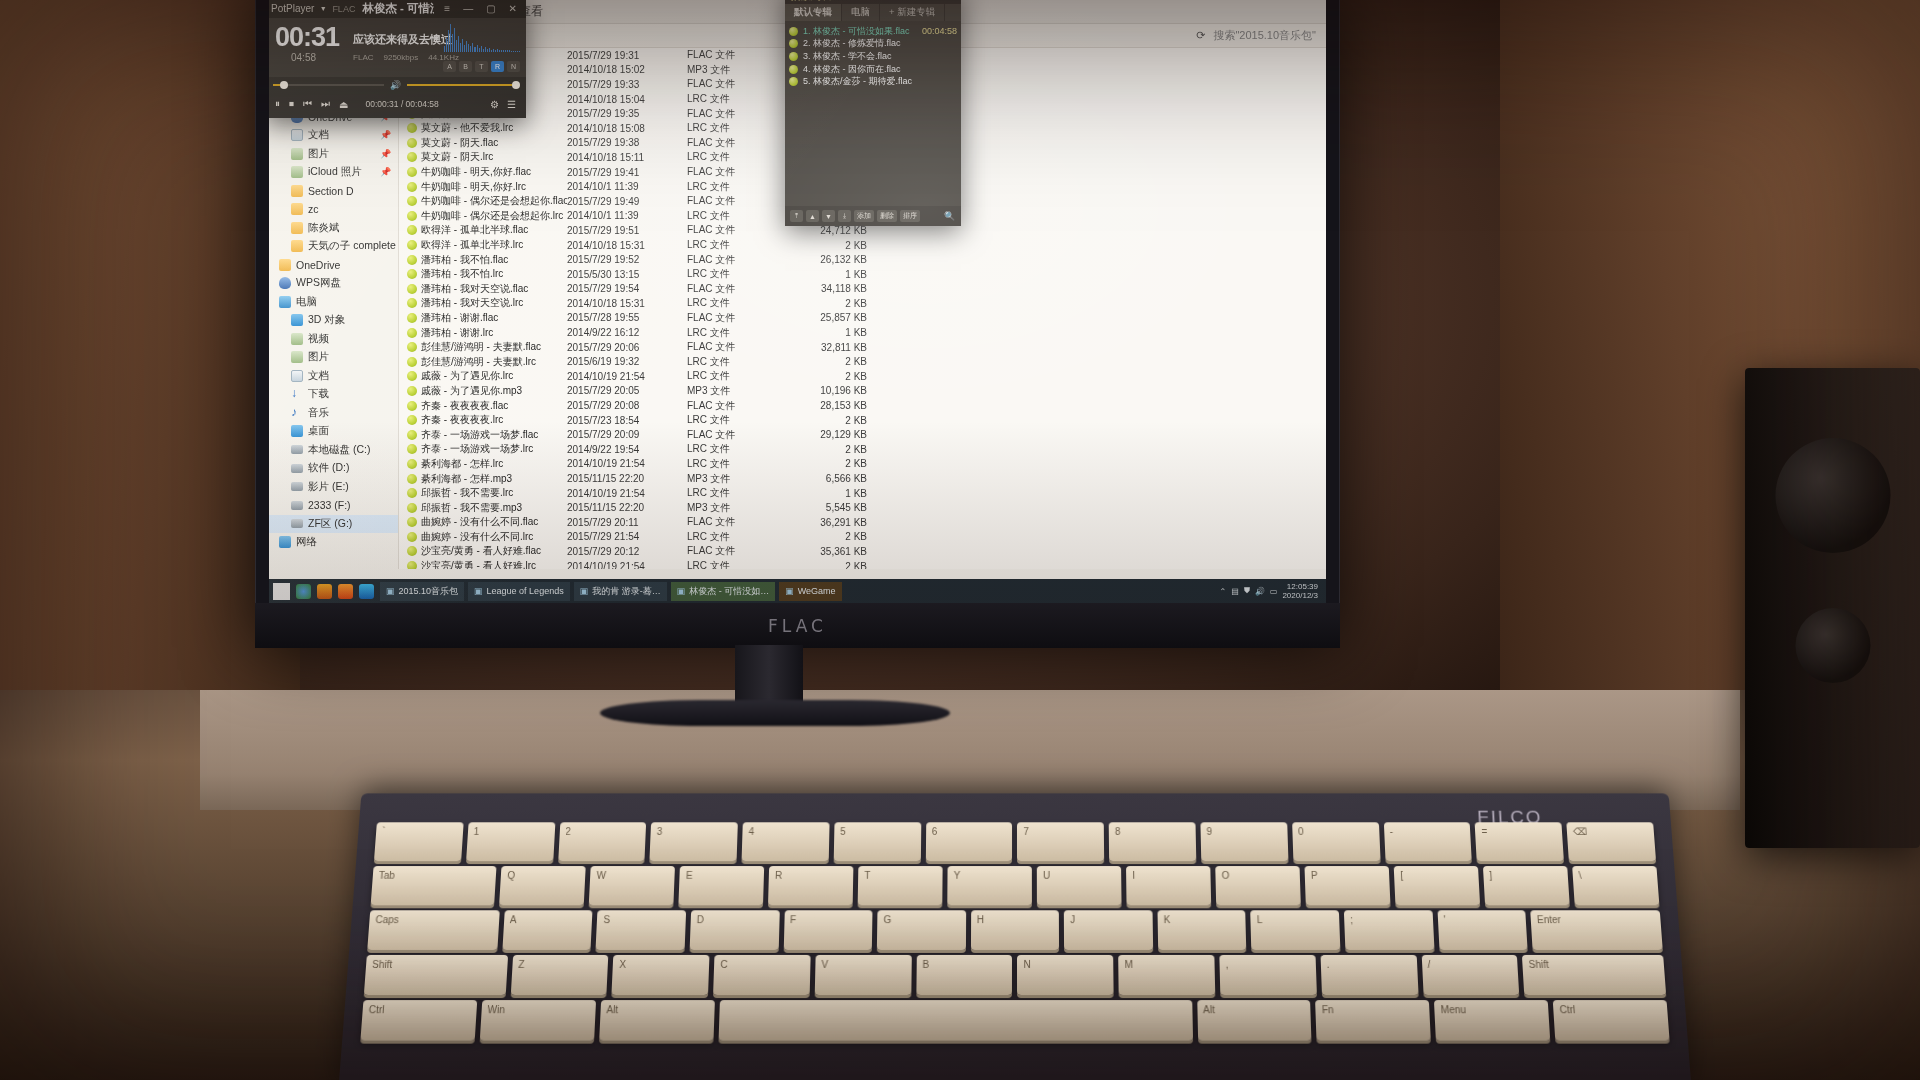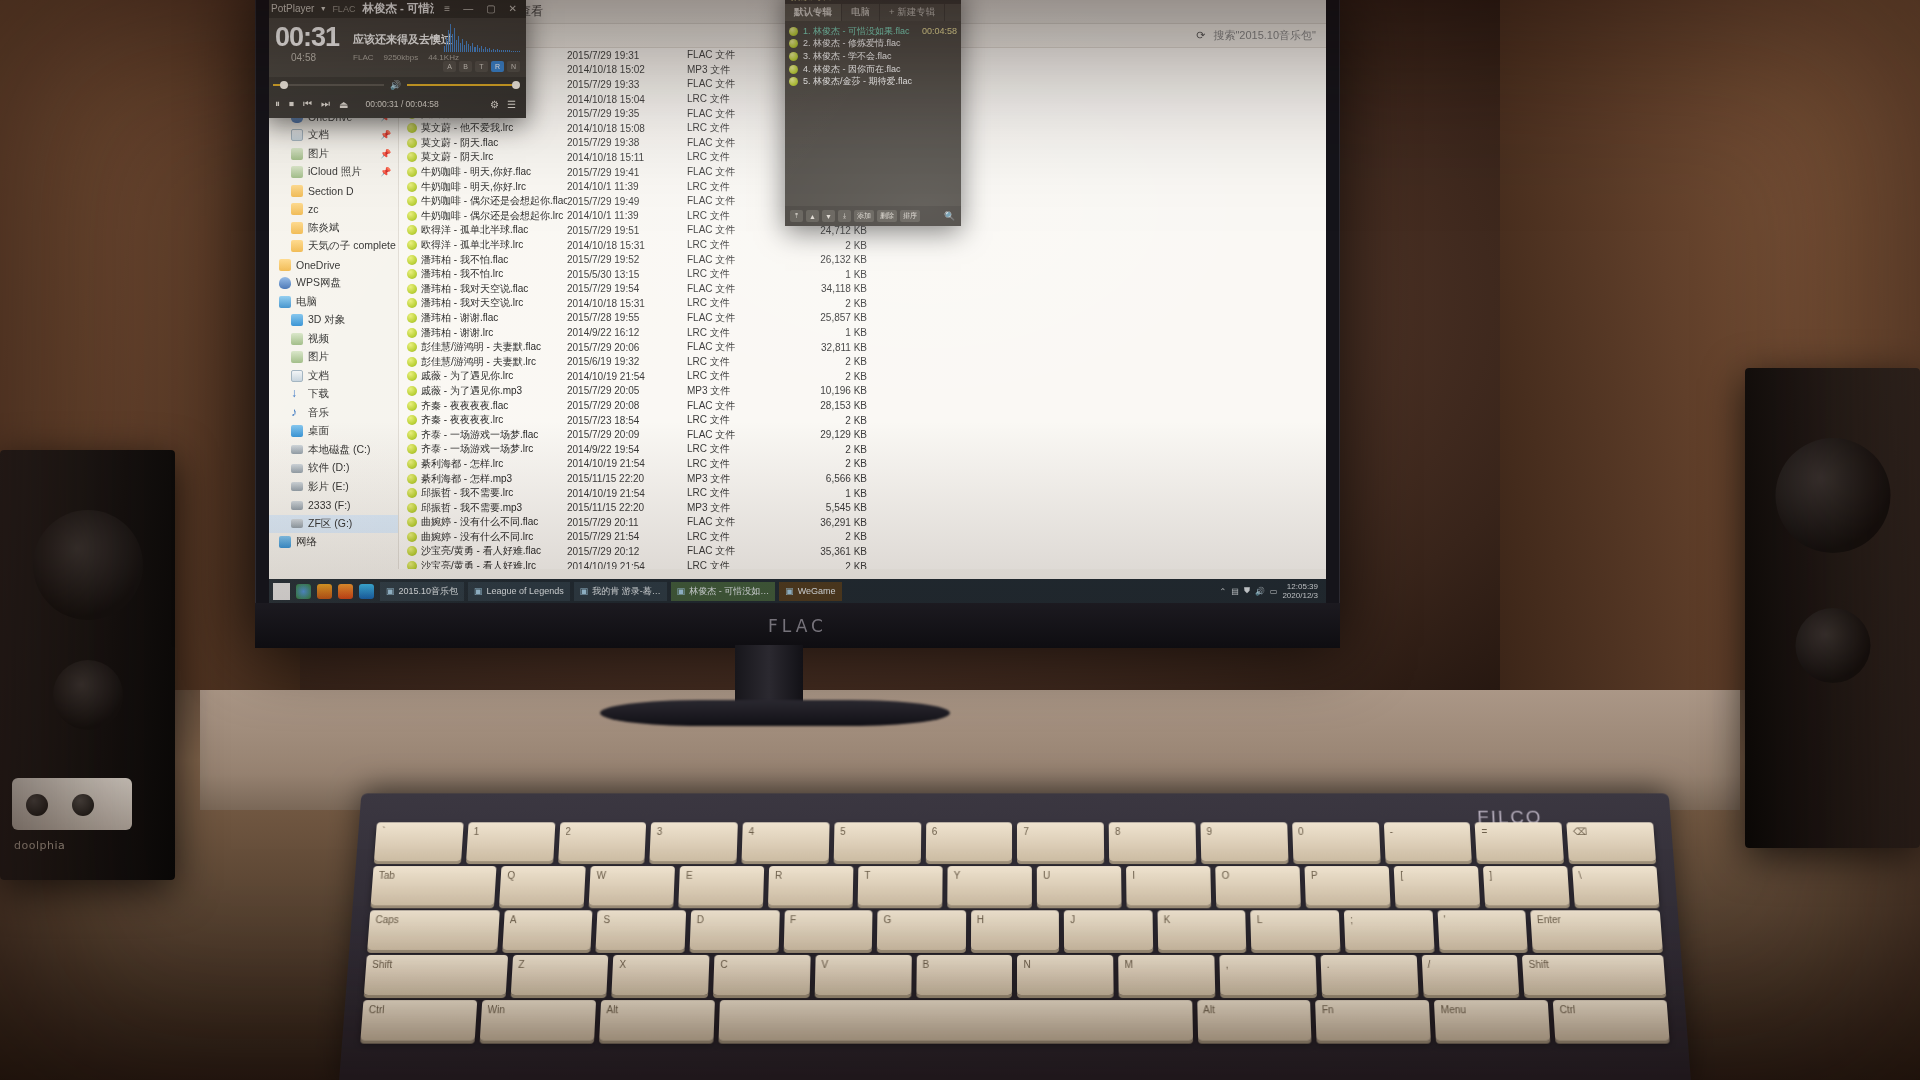--- a/index.html
+++ b/index.html
@@ -181,28 +181,20 @@
 </style>
 </head>
 <body>
 
 <div id="photo">
   <div class="wall-left"></div>
   <div class="wall-right"></div>
   <div class="desk"></div>
   <div class="desk-wall"></div>
 
-  <div class="speaker spk-l">
-    <div class="spk-cone" style="top:60px;width:110px;height:110px;"></div>
-    <div class="spk-cone" style="top:210px;width:70px;height:70px;"></div>
-    <div class="spk-plate"></div>
-    <div class="spk-knob" style="left:26px;"></div>
-    <div class="spk-knob" style="left:72px;"></div>
-    <div class="spk-label">doolphia</div>
-  </div>
   <div class="speaker spk-r">
     <div class="spk-cone" style="top:70px;width:115px;height:115px;"></div>
     <div class="spk-cone" style="top:240px;width:75px;height:75px;"></div>
   </div>
 
   <div class="monitor">
     <div class="screen">
 
       <div class="explorer">
         <div class="ribbon" id="ribbon">

